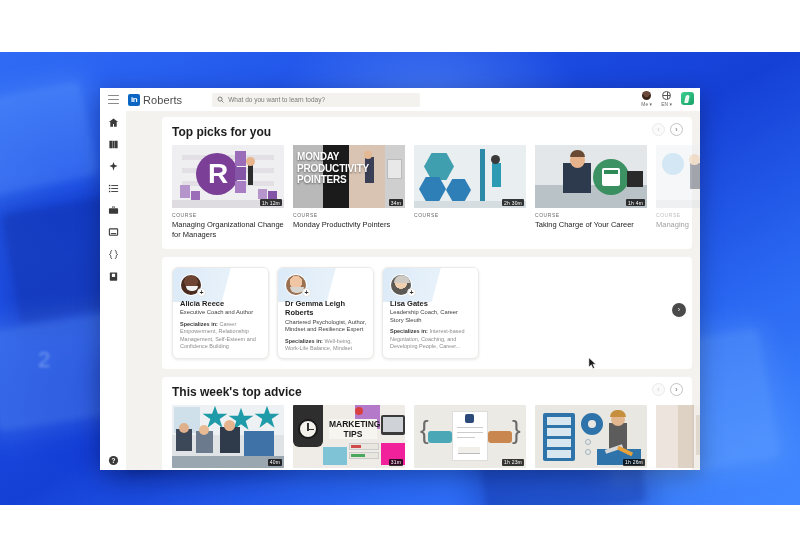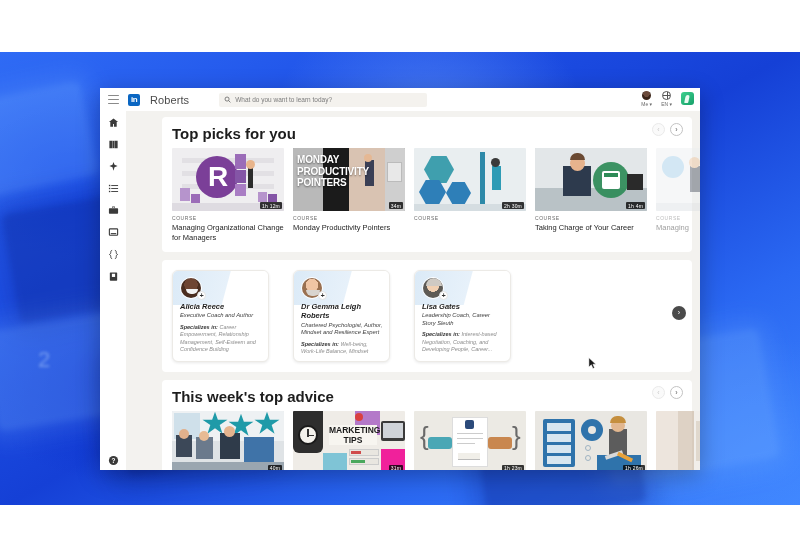--- a/index.html
+++ b/index.html
@@ -46,21 +46,21 @@
 
   
   #topbar {
     height: 23px; background: #fff; display: flex; align-items: center;
     padding: 0 6px 0 8px; position: relative; z-index: 5;
   }
   .hamburger { width: 11px; height: 9px; display: flex; flex-direction: column;
     justify-content: space-between; margin-right: 9px; cursor: pointer; }
   .hamburger i { display: block; height: 1.4px; background: #8a8a8a; border-radius: 1px; }
 
-  .brand { display: flex; align-items: flex-start; gap: 10px; }
+  .brand { display: flex; align-items: flex-start; gap: 3px; }
   .in-badge {
     width: 12px; height: 12px; background: #0a66c2; border-radius: 2px;
     color: #fff; font-size: 8px; font-weight: bold; line-height: 12px;
     text-align: center; letter-spacing: -.5px; font-family: "Liberation Sans", sans-serif;
   }
   .brand-name { font-size: 11px; color: #4b4b4b; letter-spacing: .1px; }
 
   .searchwrap {
     margin-left: 30px; width: 208px; height: 14px; background: #f4f2ee;
     border-radius: 2px; display: flex; align-items: center; padding: 0 5px; gap: 4px;
@@ -104,21 +104,21 @@
   #rail-bottom { margin-top: auto; padding-bottom: 8px; }
 
   
   #gutter { width: 28px; background: #f3f2ef; flex: 0 0 28px; }
 
   
   #main { flex: 1; background: #f3f2ef; padding: 6px 8px 0 8px; overflow: hidden; }
 
   .panel { background: #fff; border-radius: 4px; padding: 8px 0 9px 10px; position: relative; }
   .panel + .panel { margin-top: 8px; }
-  .panel-title { font-size: 15px; font-weight: bold; color: #1d1d1d; margin-bottom: 6px; }
+  .panel-title { font-size: 12px; font-weight: bold; color: #1d1d1d; margin-bottom: 6px; }
 
   .carousel-nav { position: absolute; right: 9px; top: 6px; display: flex; gap: 5px; }
   .cnav {
     width: 13px; height: 13px; border-radius: 50%; border: 1px solid #d8d8d8;
     display: flex; align-items: center; justify-content: center; cursor: pointer;
     background: #fff; color: #8c8c8c; font-size: 7px; line-height: 1;
   }
   .cnav.disabled { color: #c9c9c9; border-color: #eaeaea; background: #fafafa; }
   .cnav.dark { border-color: #c3c3c3; color: #5a5a5a; }
 
@@ -136,21 +136,21 @@
   .kicker { font-size: 5px; color: #6b6b6b; letter-spacing: .55px; margin: 4px 0 2px; }
   .ctitle { font-size: 7.5px; color: #1d1d1d; line-height: 1.32; }
 
   
   #expert-panel { display: flex; padding: 10px 0 10px 10px; align-items: flex-start; position: relative; }
   .expert-copy { width: 170px; flex: 0 0 170px; padding-right: 12px; padding-top: 6px; }
   .expert-h { font-size: 9.5px; font-weight: bold; color: #1d1d1d; line-height: 1.35; margin-bottom: 5px; }
   .expert-p { font-size: 7px; color: #4d4d4d; line-height: 1.5; }
   .link { color: #0a66c2; }
 
-  .expert-row { display: flex; gap: 24px; font-style: italic; }
+  .expert-row { display: flex; gap: 8px; }
   .expert-card {
     width: 97px; flex: 0 0 97px; height: 92px; border-radius: 6px; background: #fff;
     border: 1px solid #eceae6; box-shadow: 0 1px 3px rgba(0,0,0,.09);
     position: relative; overflow: hidden; cursor: pointer;
   }
   .ec-bg {
     position: absolute; left: 0; top: 0; width: 100%; height: 34px;
     background: linear-gradient(105deg, #dbeaf7 0%, #e7f1fa 55%, #ffffff 56%, #ffffff 100%);
   }
   .ec-avatar {

